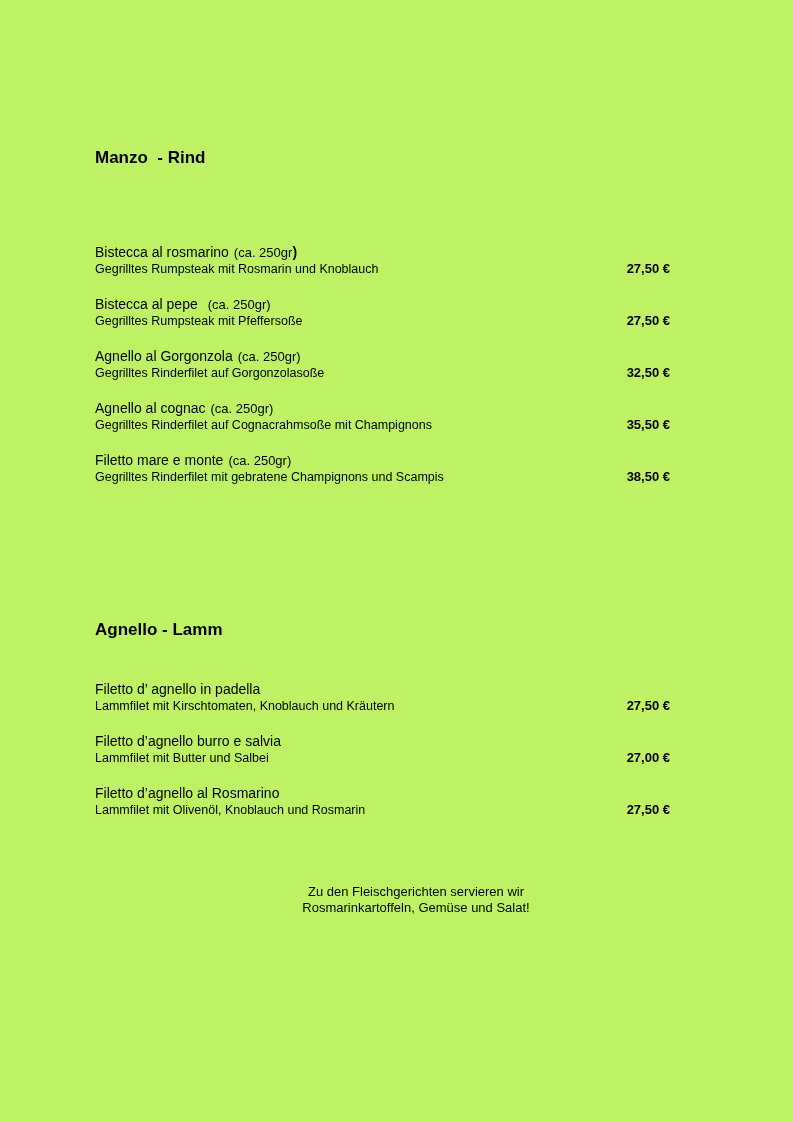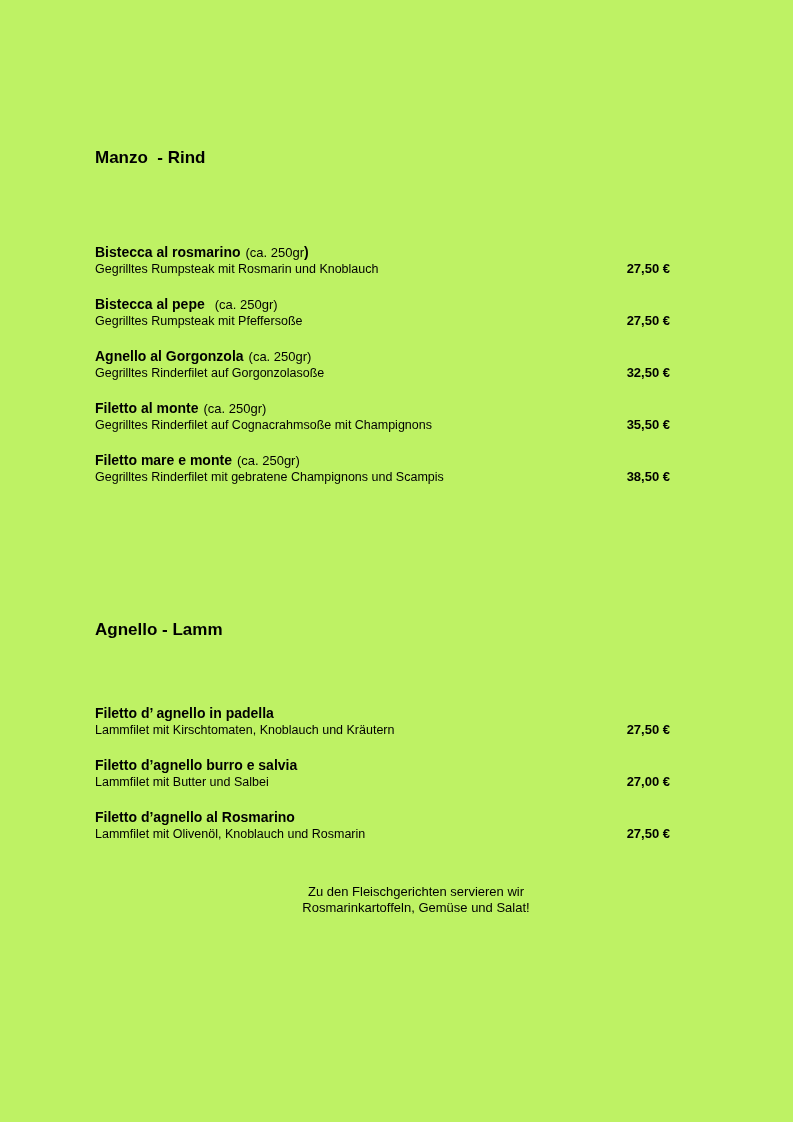--- a/index.html
+++ b/index.html
@@ -20,24 +20,24 @@
   .sec-manzo  { top: 147px; }
   .sec-agnello{ top: 619px; }
   .heading {
     margin: 0;
     font-size: 17px;
     line-height: 21px;
     font-weight: bold;
     white-space: pre-wrap; 
   }
   .sec-manzo  .items { margin-top: 75px; }
-  .sec-agnello .items { margin-top: 64px; }
+  .sec-agnello .items { margin-top: 40px; }
   .item { margin-bottom: 18px; }
   .trow { line-height: 17px; white-space: pre-wrap; }
-  .tname   { font-size: 14px; font-weight: bold; }
+  .tname   { font-size: 14px; font-weight: normal; }
   .tsize   { font-size: 13px; font-weight: normal; margin-left: 5px; }
   .tsize.wide { margin-left: 10px; }
   .tsuffix { font-size: 14px; font-weight: bold; }
   .drow {
     display: flex;
     justify-content: space-between;
     align-items: flex-end;
     line-height: 16px;
   }
   .desc  { font-size: 12.5px; }
@@ -79,21 +79,21 @@
 
       <div class="item">
         <div class="trow"><span class="tname">Agnello al Gorgonzola</span><span class="tsize">(ca. 250gr)</span><span class="tsuffix"></span></div>
         <div class="drow">
           <span class="desc">Gegrilltes Rinderfilet auf Gorgonzolasoße</span>
           <span class="price">32,50 €</span>
         </div>
       </div>
 
       <div class="item">
-        <div class="trow"><span class="tname">Filetto al monte</span><span class="tsize">(ca. 250gr)</span><span class="tsuffix"></span></div>
+        <div class="trow"><span class="tname">Agnello al cognac</span><span class="tsize">(ca. 250gr)</span><span class="tsuffix"></span></div>
         <div class="drow">
           <span class="desc">Gegrilltes Rinderfilet auf Cognacrahmsoße mit Champignons</span>
           <span class="price">35,50 €</span>
         </div>
       </div>
 
       <div class="item">
         <div class="trow"><span class="tname">Filetto mare e monte</span><span class="tsize">(ca. 250gr)</span><span class="tsuffix"></span></div>
         <div class="drow">
           <span class="desc">Gegrilltes Rinderfilet mit gebratene Champignons und Scampis</span>

